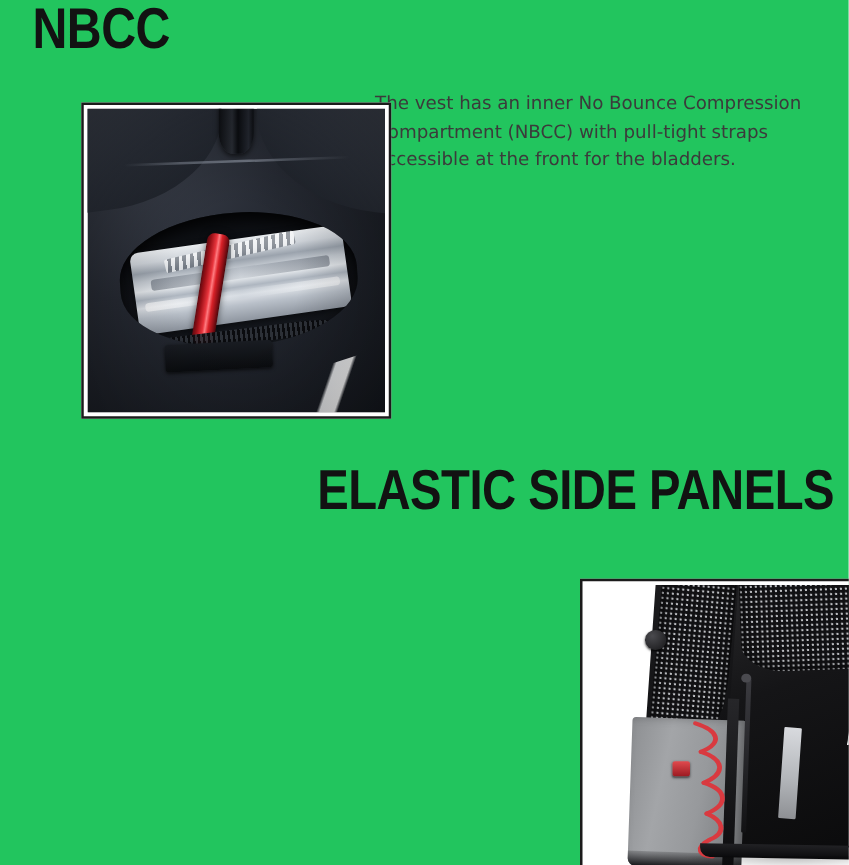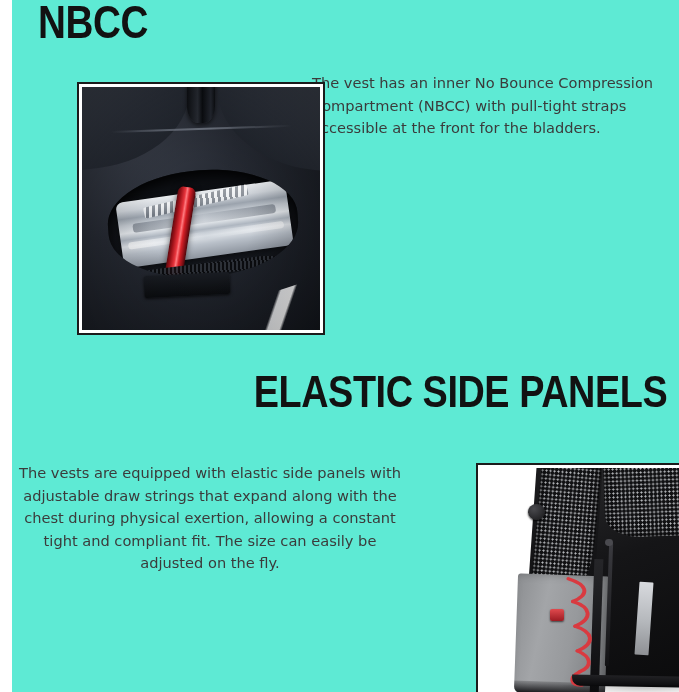--- a/index.html
+++ b/index.html
@@ -13,22 +13,21 @@
     height: 692px;
     position: relative;
     overflow: hidden;
     font-family: "DejaVu Sans", sans-serif;
     -webkit-font-smoothing: antialiased;
   }
 
   .page {
     position: absolute;
     inset: 0;
-    background: #5eead4;
-    margin-left: 12px;
+    background: #22c55e;
   }
 
   
   .heading {
     position: absolute;
     margin: 0;
     color: #121212;
     font-family: "Liberation Sans", sans-serif;
     font-weight: 700;
     letter-spacing: -0.5px;
@@ -478,21 +477,20 @@
       </div>
 
       <div class="p1-velcro"></div>
       <div class="p1-logo"></div>
       <div class="p1-shade"></div>
     </div>
   </figure>
 
   <h1 class="heading" id="heading-elastic">ELASTIC SIDE PANELS</h1>
 
-  <p class="body-copy" id="copy-elastic">The vests are equipped with elastic side panels with adjustable draw strings that expand along with the chest during physical exertion, allowing a constant tight and compliant fit. The size can easily be adjusted on the fly.</p>
 
   <figure class="photo-frame" id="photo-elastic">
     <div class="photo-inner">
       <div class="p2-bg"></div>
       <div class="p2-body"></div>
       <div class="p2-mesh-b"></div>
       <div class="p2-strap-front"></div>
       <div class="p2-mesh-a"></div>
       <div class="p2-mesh-edge"></div>
       <div class="p2-toggle"></div>

